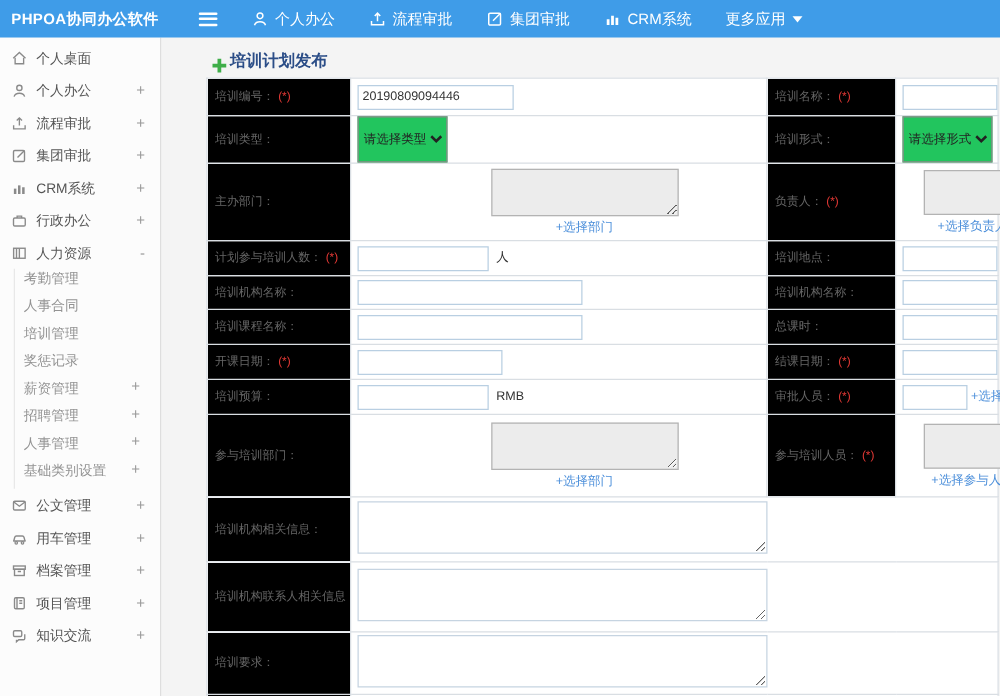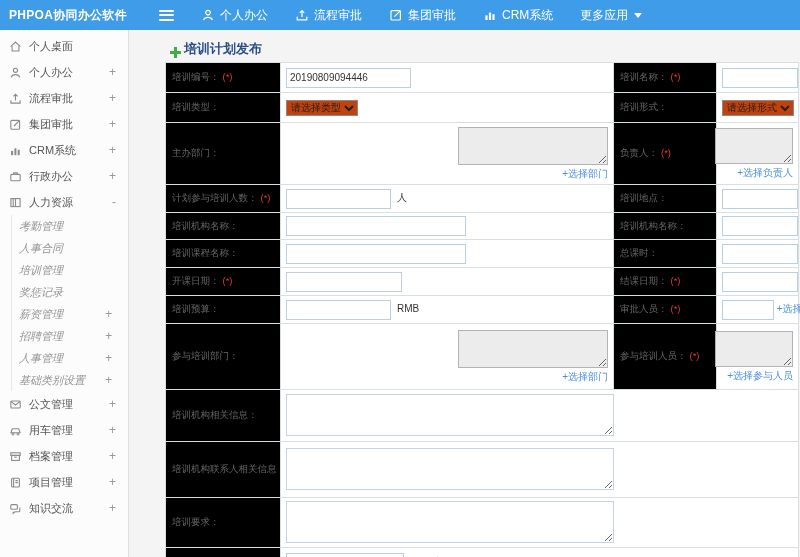--- a/index.html
+++ b/index.html
@@ -20,22 +20,22 @@
   .caret{width:0;height:0;border-left:4px solid transparent;border-right:4px solid transparent;
     border-top:5px solid #fff;margin-left:6px;display:inline-block;}
   
   .sidebar{position:absolute;top:30px;left:0;width:129px;bottom:0;background:#fcfcfc;
     border-right:1px solid #dedede;padding-top:3px;box-sizing:border-box;}
   .side-item{height:26px;display:flex;align-items:center;padding:0 12px 0 9px;font-size:11px;
     color:#555;cursor:pointer;justify-content:space-between;}
   .side-item .sicon{width:13px;height:13px;margin-right:7px;flex:0 0 13px;}
   .expand{margin-left:auto;color:#999;font-size:12px;line-height:1;}
   .submenu{margin-left:11px;border-left:1px solid #e8e8e8;}
-  .sub-item{height:22px;display:flex;align-items:center;padding:0 16px 0 7px;font-size:11px;
-    color:#939393;cursor:pointer;font-style:italic;}
+  .sub-item{height:22px;display:flex;padding:0 16px 0 7px;font-size:11px;
+    color:#939393;cursor:pointer;}
   
   .main{position:absolute;left:130px;top:30px;right:0;bottom:0;background:#f4f4f4;overflow:hidden;}
   .page-title{position:absolute;top:10px;left:40px;display:flex;align-items:flex-end;
     font-size:13px;font-weight:bold;color:#2b4d87;}
   .plus-icon{position:relative;width:11px;height:11px;margin-right:3px;display:inline-block;}
   .plus-icon::before,.plus-icon::after{content:"";position:absolute;background:#3fae49;}
   .plus-icon::before{left:4px;top:0;width:3px;height:11px;}
   .plus-icon::after{left:0;top:4px;width:11px;height:3px;}
   
   table.form{position:absolute;top:32px;left:35px;border-collapse:collapse;table-layout:fixed;
@@ -43,30 +43,30 @@
   col.c-lbl-l{width:115px;} col.c-fld-l{width:333px;} col.c-lbl-r{width:103px;} col.c-fld-r{width:82px;}
   td{border:1px solid #d9dee3;vertical-align:middle;}
   td.lbl{background:#000000;color:#666;padding:3px 2px 3px 6px;font-size:9.5px;
     white-space:nowrap;overflow:hidden;}
   td.fld{background:#fff;padding:0 5px;white-space:nowrap;}
   .req{color:#e53935;margin-left:3px;font-size:9.5px;}
   input.txt{border:1px solid #b9cfe2;height:20px;font-size:10px;padding:0 3px;
     box-sizing:border-box;background:#fff;color:#333;vertical-align:middle;}
   .w125{width:125px;} .w105{width:105px;} .w180{width:180px;} .w116{width:116px;}
   .w118{width:118px;} .wR{width:76px;} .wR52{width:52px;background:#ececec;border-color:#b7b7b7;}
-  select.sel{font-size:10px;height:16px;border:1px solid #8a8a8a;background:#c2410c;color:#222;
+  select.sel{font-size:10px;height:37px;border:1px solid #8a8a8a;background:#22c55e;color:#222;
     vertical-align:middle;}
   textarea{box-sizing:border-box;font-size:10px;font-family:"Liberation Sans",sans-serif;color:#333;}
   .ta-grey{background:#ececec;border:1px solid #b3b3b3;width:150px;height:38px;resize:both;}
   .ta-grey.right{width:78px;height:36px;}
   .ta-white{background:#fff;border:1px solid #c6d4e1;width:328px;height:42px;resize:both;}
   .lnk{color:#4a8eda;font-size:10px;text-decoration:none;cursor:pointer;display:inline-block;}
   .stack .lnk{margin-top:2px;}
   .unit{color:#333;font-size:10px;margin-left:6px;}
-  .stack{display:flex;flex-direction:column;align-items:flex-end;margin-left:41px;}
+  .stack{display:flex;flex-direction:column;align-items:center;margin-left:41px;}
   svg{display:block;}
 </style>
 </head>
 <body>
 
 <div class="navbar">
   <div class="brand">PHPOA协同办公软件</div>
   <div class="hamburger">
       <span></span>
       <span></span>

